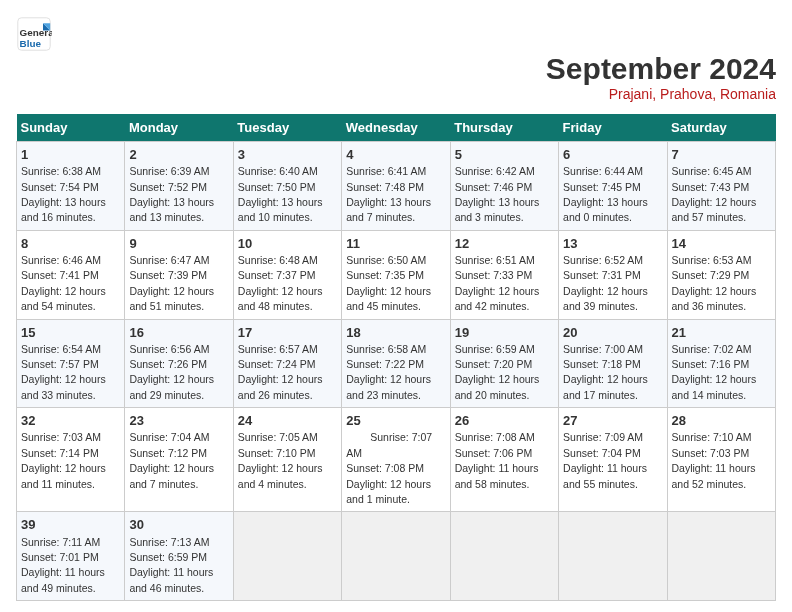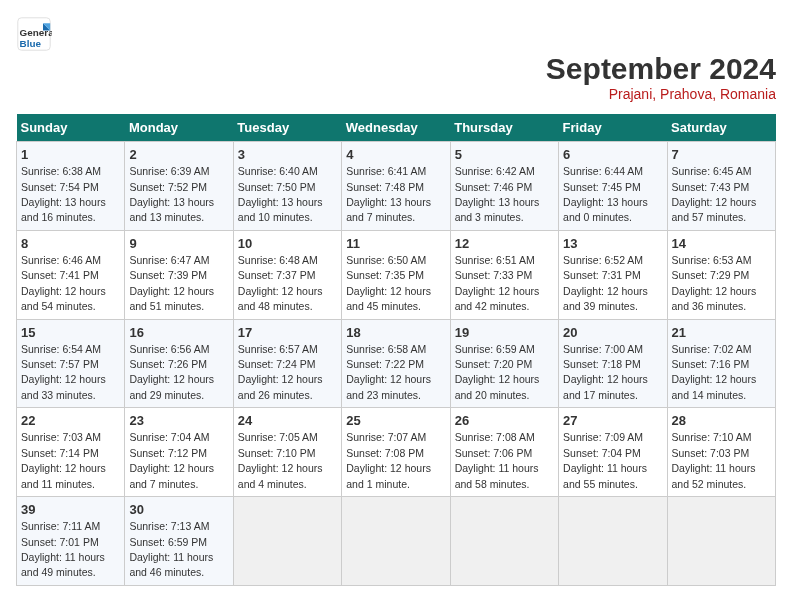--- a/index.html
+++ b/index.html
@@ -175,30 +175,30 @@
 Sunset: 7:20 PM
 Daylight: 12 hours and 20 minutes.</span></td>
         <td><span class="day-num">20</span><span class="day-info" style="white-space: pre-line;">Sunrise: 7:00 AM
 Sunset: 7:18 PM
 Daylight: 12 hours and 17 minutes.</span></td>
         <td><span class="day-num">21</span><span class="day-info" style="white-space: pre-line;">Sunrise: 7:02 AM
 Sunset: 7:16 PM
 Daylight: 12 hours and 14 minutes.</span></td>
       </tr>
       <tr>
-        <td><span class="day-num">22</span><span class="day-info" style="white-space: pre-line;">Sunrise: 7:03 AM
+        <td><span class="day-num">32</span><span class="day-info" style="white-space: pre-line;">Sunrise: 7:03 AM
 Sunset: 7:14 PM
 Daylight: 12 hours and 11 minutes.</span></td>
         <td><span class="day-num">23</span><span class="day-info" style="white-space: pre-line;">Sunrise: 7:04 AM
 Sunset: 7:12 PM
 Daylight: 12 hours and 7 minutes.</span></td>
         <td><span class="day-num">24</span><span class="day-info" style="white-space: pre-line;">Sunrise: 7:05 AM
 Sunset: 7:10 PM
 Daylight: 12 hours and 4 minutes.</span></td>
-        <td><span class="day-num">25</span><span class="day-info" style="white-space: pre-line;">Sunrise: 7:07 AM
+        <td><span class="day-num">25</span><span class="day-info" style="white-space: pre-line; margin-left: 24px;">Sunrise: 7:07 AM
 Sunset: 7:08 PM
 Daylight: 12 hours and 1 minute.</span></td>
         <td><span class="day-num">26</span><span class="day-info" style="white-space: pre-line;">Sunrise: 7:08 AM
 Sunset: 7:06 PM
 Daylight: 11 hours and 58 minutes.</span></td>
         <td><span class="day-num">27</span><span class="day-info" style="white-space: pre-line;">Sunrise: 7:09 AM
 Sunset: 7:04 PM
 Daylight: 11 hours and 55 minutes.</span></td>
         <td><span class="day-num">28</span><span class="day-info" style="white-space: pre-line;">Sunrise: 7:10 AM
 Sunset: 7:03 PM

